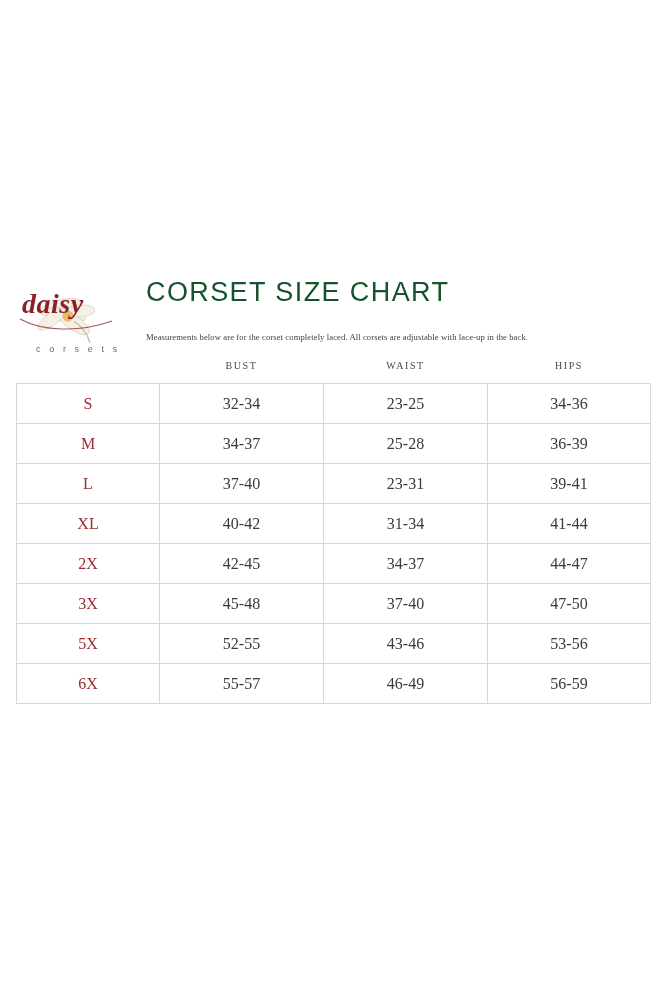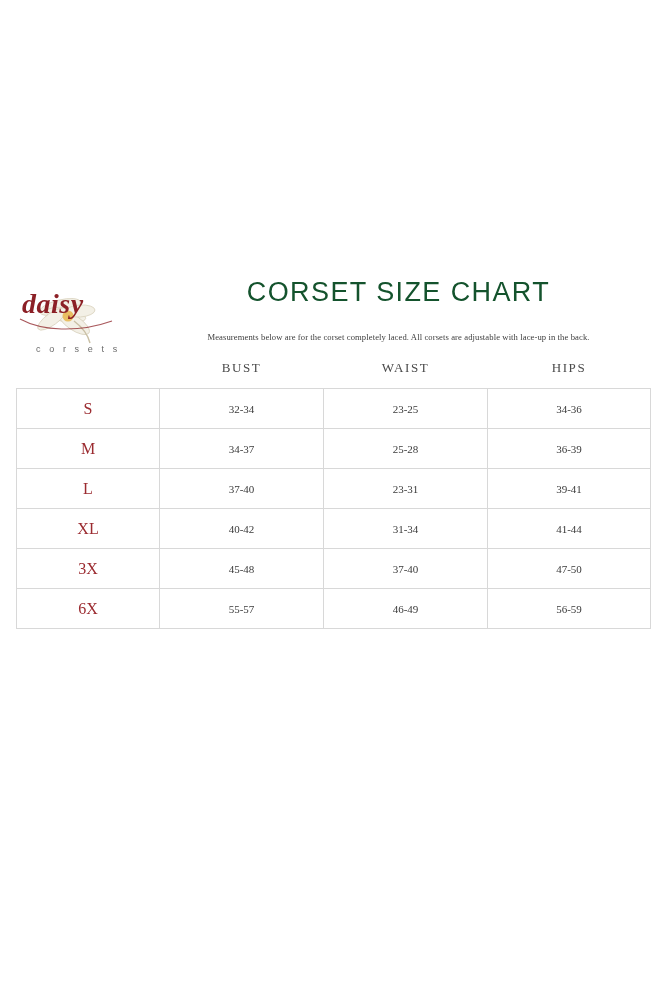--- a/index.html
+++ b/index.html
@@ -22,21 +22,20 @@
   .chart-block {
     position: absolute;
     left: 0;
     top: 255px;
     width: 666px;
   }
   
   .header {
     position: relative;
     height: 105px;
-    text-align: center;
   }
   .brand {
     position: absolute;
     left: 16px;
     top: 6px;
     width: 122px;
     height: 96px;
   }
   .brand-svg {
     display: block;
@@ -80,36 +79,36 @@
     table-layout: fixed;
   }
   table.size-chart col.c-size  { width: 143px; }
   table.size-chart col.c-bust  { width: 164px; }
   table.size-chart col.c-waist { width: 164px; }
   table.size-chart col.c-hips  { width: 163px; }
 
   table.size-chart thead th {
     font-family: "Liberation Serif", serif;
     font-weight: 400;
-    font-size: 13px;
+    font-size: 10px;
     letter-spacing: 1.6px;
     color: #4a4a4a;
     padding: 0 0 12px 0;
     text-align: center;
     border: none;
     background: #ffffff;
   }
   table.size-chart thead th.blank { font-size: 0; }
 
   table.size-chart tbody td {
     height: 37px;
     border: 1px solid #d8d8d8;
     text-align: center;
     vertical-align: middle;
-    font-size: 11px;
+    font-size: 16px;
     color: #3a3a3a;
     background: #ffffff;
   }
   table.size-chart tbody td.size-cell {
     color: #9b2b30;
     font-size: 16px;
   }
 </style>
 </head>
 <body>
@@ -182,26 +181,38 @@
           <td>23-31</td>
           <td>39-41</td>
         </tr>
         <tr>
           <td class="size-cell">XL</td>
           <td>40-42</td>
           <td>31-34</td>
           <td>41-44</td>
         </tr>
         <tr>
+          <td class="size-cell">2X</td>
+          <td>42-45</td>
+          <td>34-37</td>
+          <td>44-47</td>
+        </tr>
+        <tr>
           <td class="size-cell">3X</td>
           <td>45-48</td>
           <td>37-40</td>
           <td>47-50</td>
         </tr>
         <tr>
+          <td class="size-cell">5X</td>
+          <td>52-55</td>
+          <td>43-46</td>
+          <td>53-56</td>
+        </tr>
+        <tr>
           <td class="size-cell">6X</td>
           <td>55-57</td>
           <td>46-49</td>
           <td>56-59</td>
         </tr>
       </tbody>
     </table>
 
   </div>
 </div>

